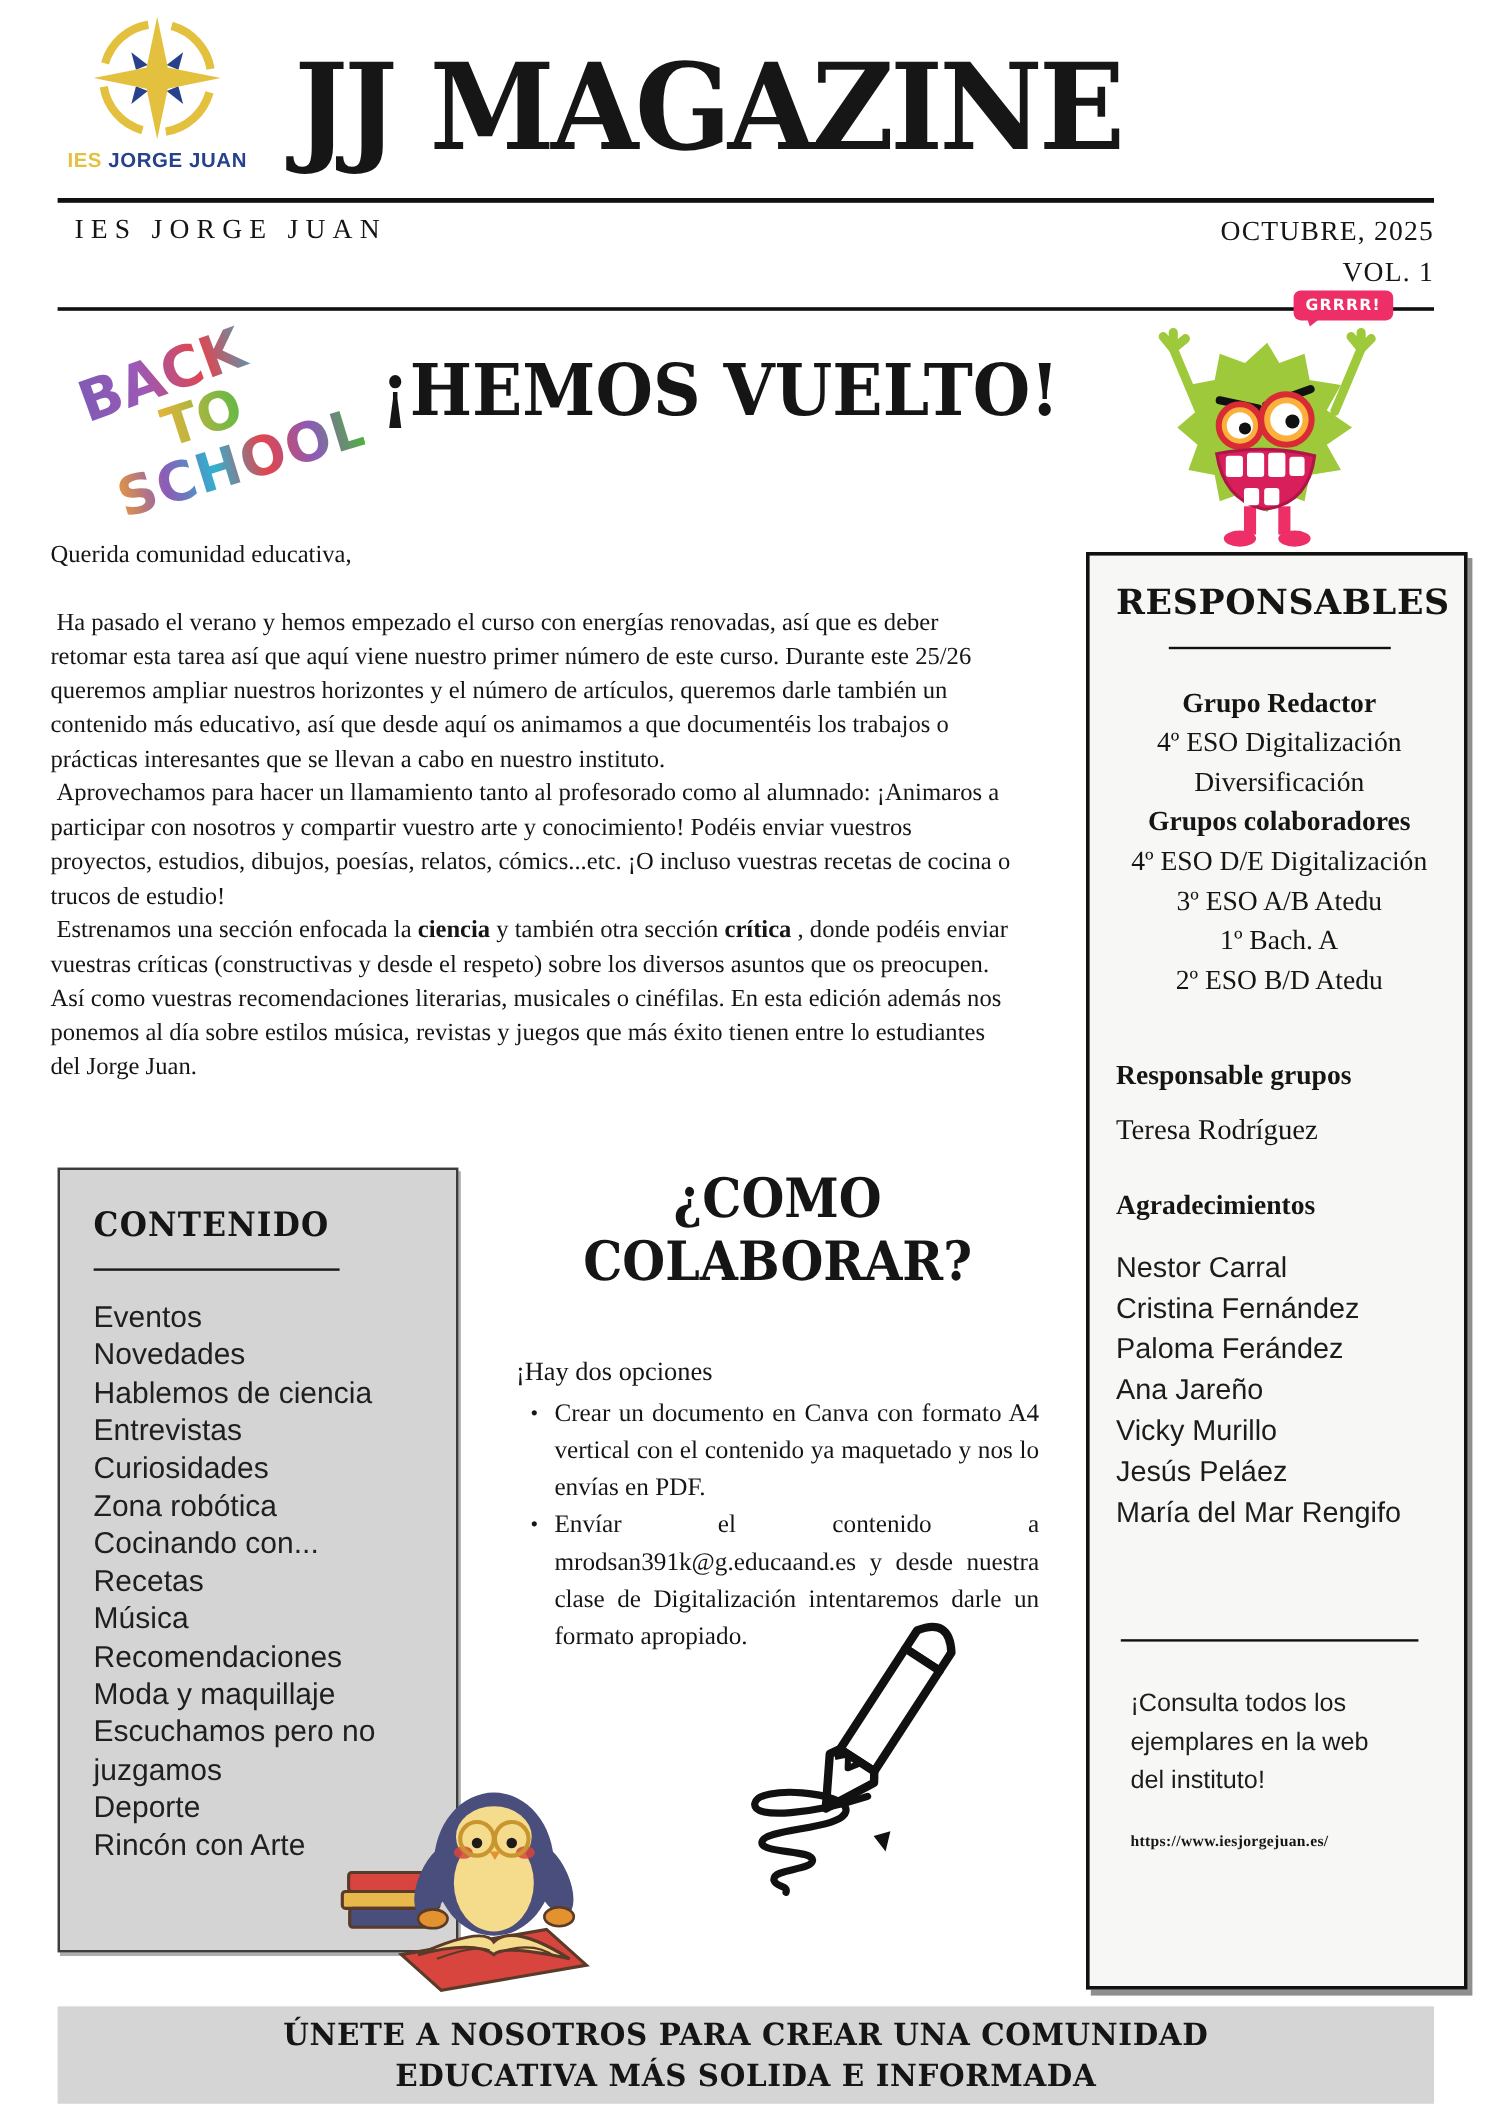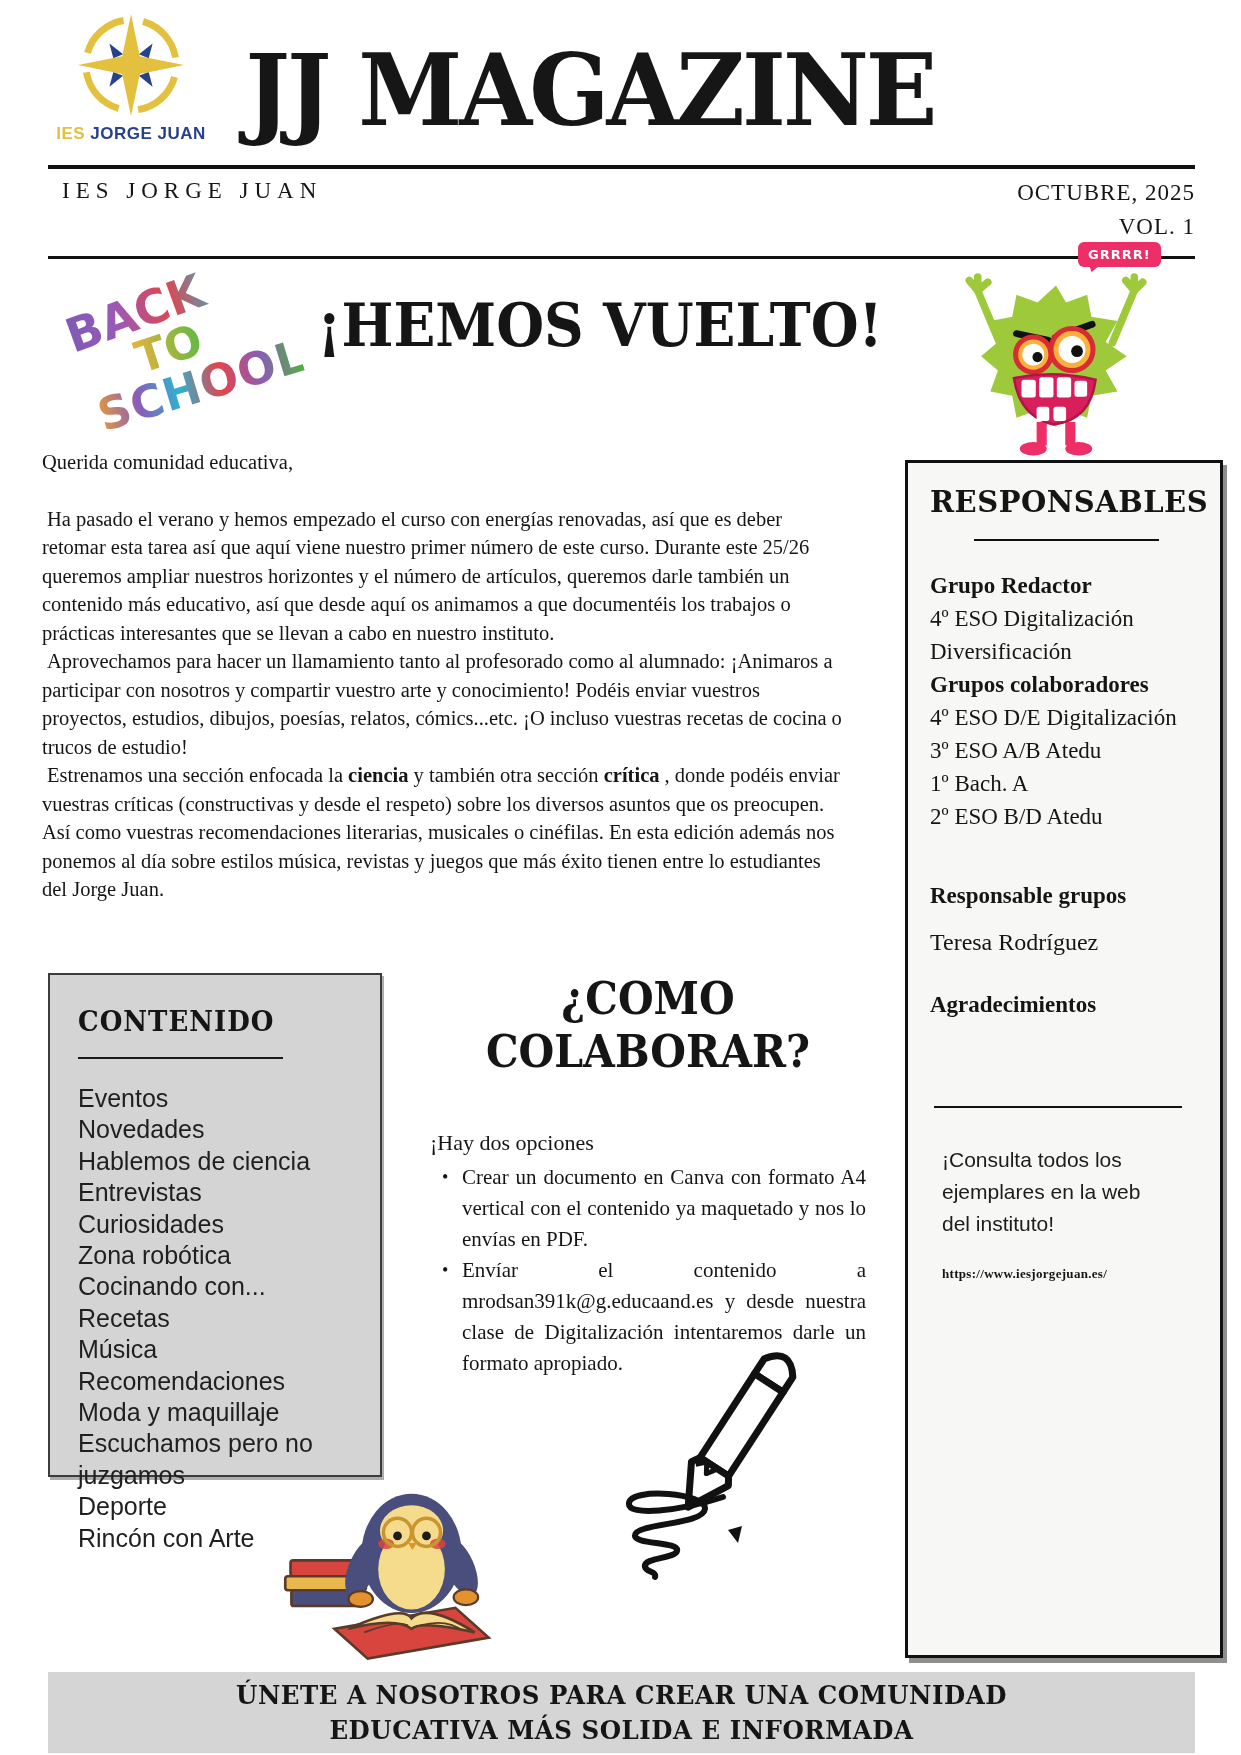--- a/index.html
+++ b/index.html
@@ -41,21 +41,21 @@
        border-top:10px solid var(--accent-pink);transform:skewX(-25deg);}
   .monster{position:absolute;left:950px;top:262px;}
 
   
   .letter{position:absolute;left:42px;top:448px;width:800px;font-size:20.5px;line-height:28.5px;}
   .letter p{margin:0;text-indent:5px;}
   .letter .greeting{margin-bottom:28px;text-indent:0;}
   .bold{font-weight:700;}
 
   
-  .contenido{position:absolute;left:48px;top:973px;width:334px;height:504px;background:var(--box-gray);
+  .contenido{position:absolute;left:48px;top:973px;width:334px;height:654px;background:var(--box-gray);
        border:2px solid #3c3c3c;box-shadow:2px 3px 0 #adadad;padding:30px 18px 0 28px;}
   .contenido-title{font-family:"DejaVu Serif",serif;font-weight:700;font-size:26px;letter-spacing:1px;transform:scaleY(1.08);transform-origin:left top;}
   .contenido-divider{width:205px;border-top:2px solid #1a1a1a;margin:22px 0 24px 0;}
   .contenido-list{font-family:"Liberation Sans",sans-serif;font-size:25px;line-height:31.4px;color:#1f1f1f;}
 
   
   .colaborar{position:absolute;left:430px;top:972px;width:436px;}
   .colaborar-title{font-family:"DejaVu Serif",serif;font-weight:700;font-size:41px;text-align:center;
        letter-spacing:0;transform:scaleY(1.1);transform-origin:center top;}
   .colaborar-intro{margin-top:62px;font-size:22px;}
@@ -63,21 +63,21 @@
   .bullet-item{position:relative;padding-left:32px;text-align:justify;font-size:21px;line-height:31px;}
   .bullet-item::before{content:"\2022";position:absolute;left:12px;font-size:18px;}
   .pencil{position:absolute;left:585px;top:1325px;}
   .penguin{position:absolute;left:280px;top:1456px;}
 
   
   .panel{position:absolute;left:905px;top:460px;width:318px;height:1198px;background:var(--panel-bg);
        border:3px solid #111;box-shadow:4px 5px 0 #8f8f8f;padding:22px 18px 0 22px;font-size:23px;}
   .panel-title{text-align:center;font-family:"DejaVu Serif",serif;font-weight:700;font-size:29px;letter-spacing:.5px;}
   .panel-divider{width:185px;border-top:2px solid #111;margin:20px auto 28px auto;}
-  .group-list{line-height:33px;}
+  .group-list{line-height:33px;text-align:center;}
   .group-list .bold{font-size:23px;}
   .resp-label{font-weight:700;margin-top:50px;}
   .resp-name{margin-top:20px;font-size:24px;}
   .agradecimientos-label{font-weight:700;margin-top:36px;}
   .names-list{margin-top:22px;font-family:"Liberation Sans",sans-serif;font-size:24px;line-height:34px;color:#1c1c1c;}
   .panel-divider2{width:248px;border-top:2px solid #111;margin:88px 0 0 4px;}
   .web-note{margin:36px 0 0 12px;font-family:"Liberation Sans",sans-serif;font-size:21px;line-height:32px;width:230px;color:#1c1c1c;}
   .web-url{margin:26px 0 0 12px;font-weight:700;font-size:13px;letter-spacing:.3px;cursor:pointer;}
 
   
@@ -234,20 +234,29 @@
         <div>Diversificación</div>
         <div class="bold">Grupos colaboradores</div>
         <div>4º ESO D/E Digitalización</div>
         <div>3º ESO A/B Atedu</div>
         <div>1º Bach. A</div>
         <div>2º ESO B/D Atedu</div>
       </div>
     <div class="resp-label">Responsable grupos</div>
     <div class="resp-name">Teresa Rodríguez</div>
     <div class="agradecimientos-label">Agradecimientos</div>
+    <div class="names-list">
+        <div>Nestor Carral</div>
+        <div>Cristina Fernández</div>
+        <div>Paloma Ferández</div>
+        <div>Ana Jareño</div>
+        <div>Vicky Murillo</div>
+        <div>Jesús Peláez</div>
+        <div>María del Mar Rengifo</div>
+      </div>
     <div class="panel-divider2"></div>
     <div class="web-note">¡Consulta todos los ejemplares en la web del instituto!</div>
     <div class="web-url">https://www.iesjorgejuan.es/</div>
   </div>
 
   <div class="footer">ÚNETE A NOSOTROS PARA CREAR UNA COMUNIDAD EDUCATIVA MÁS SOLIDA E INFORMADA</div>
 
 </div>
 
 </body></html>

